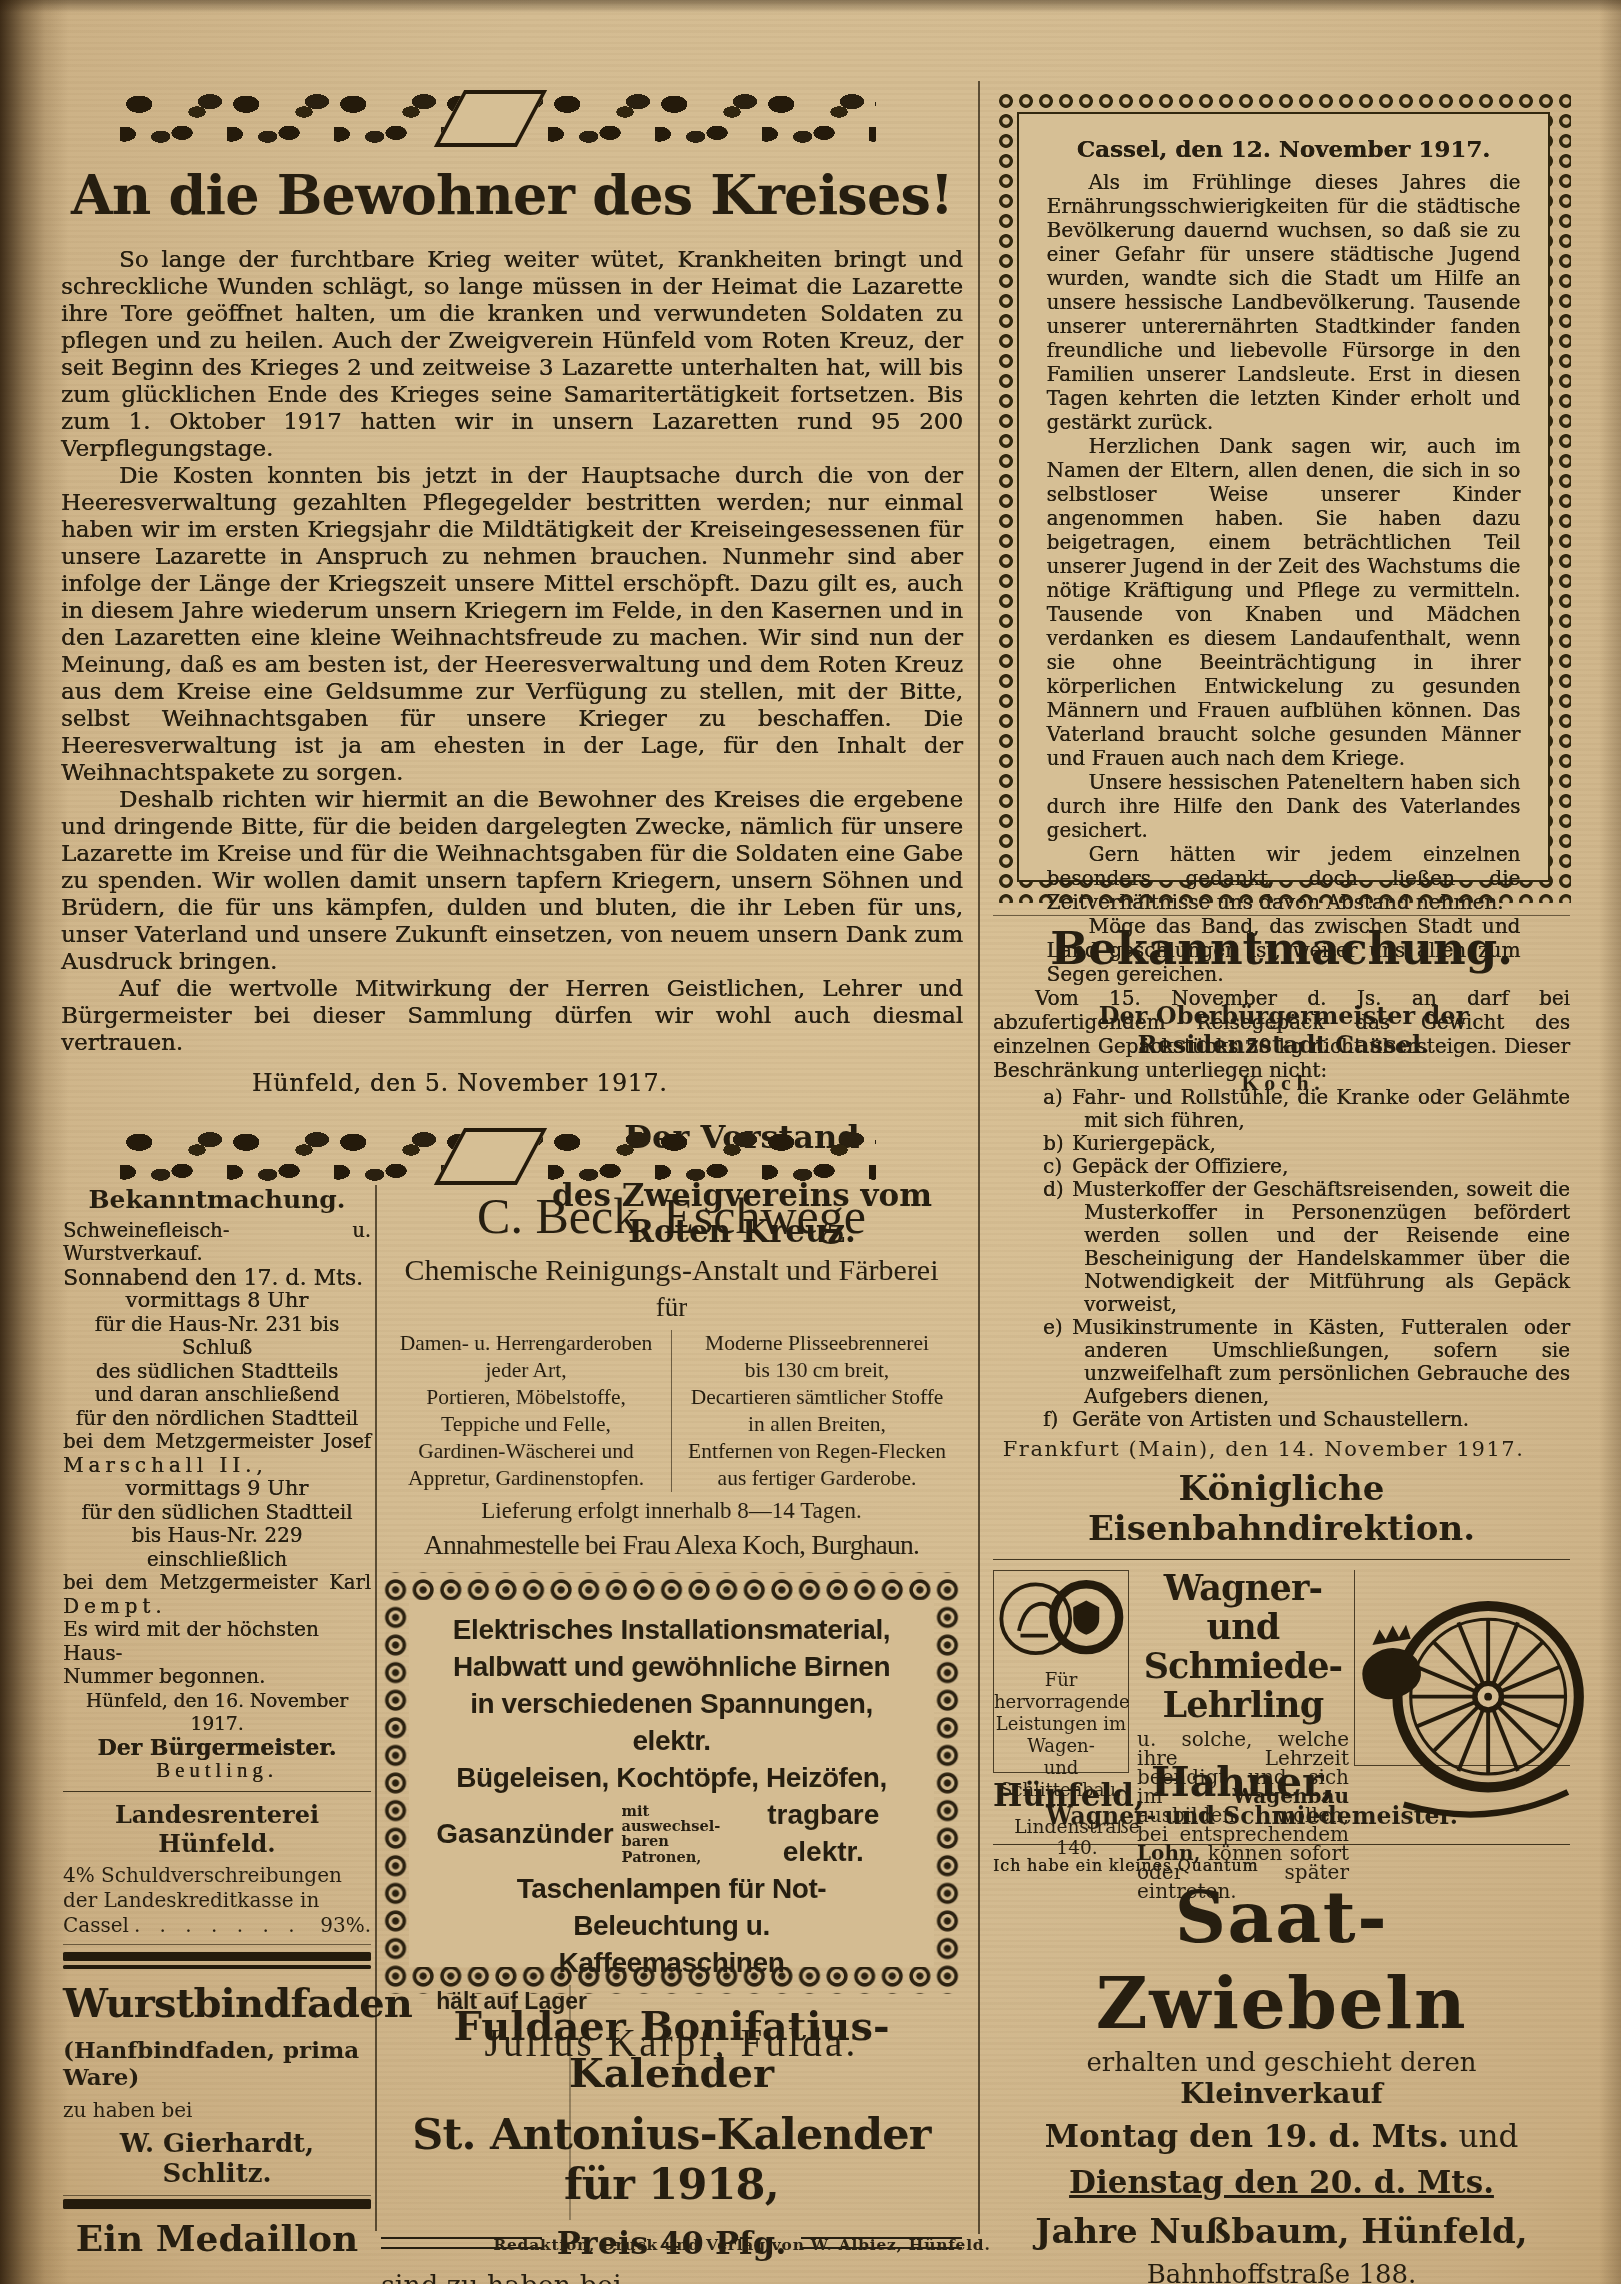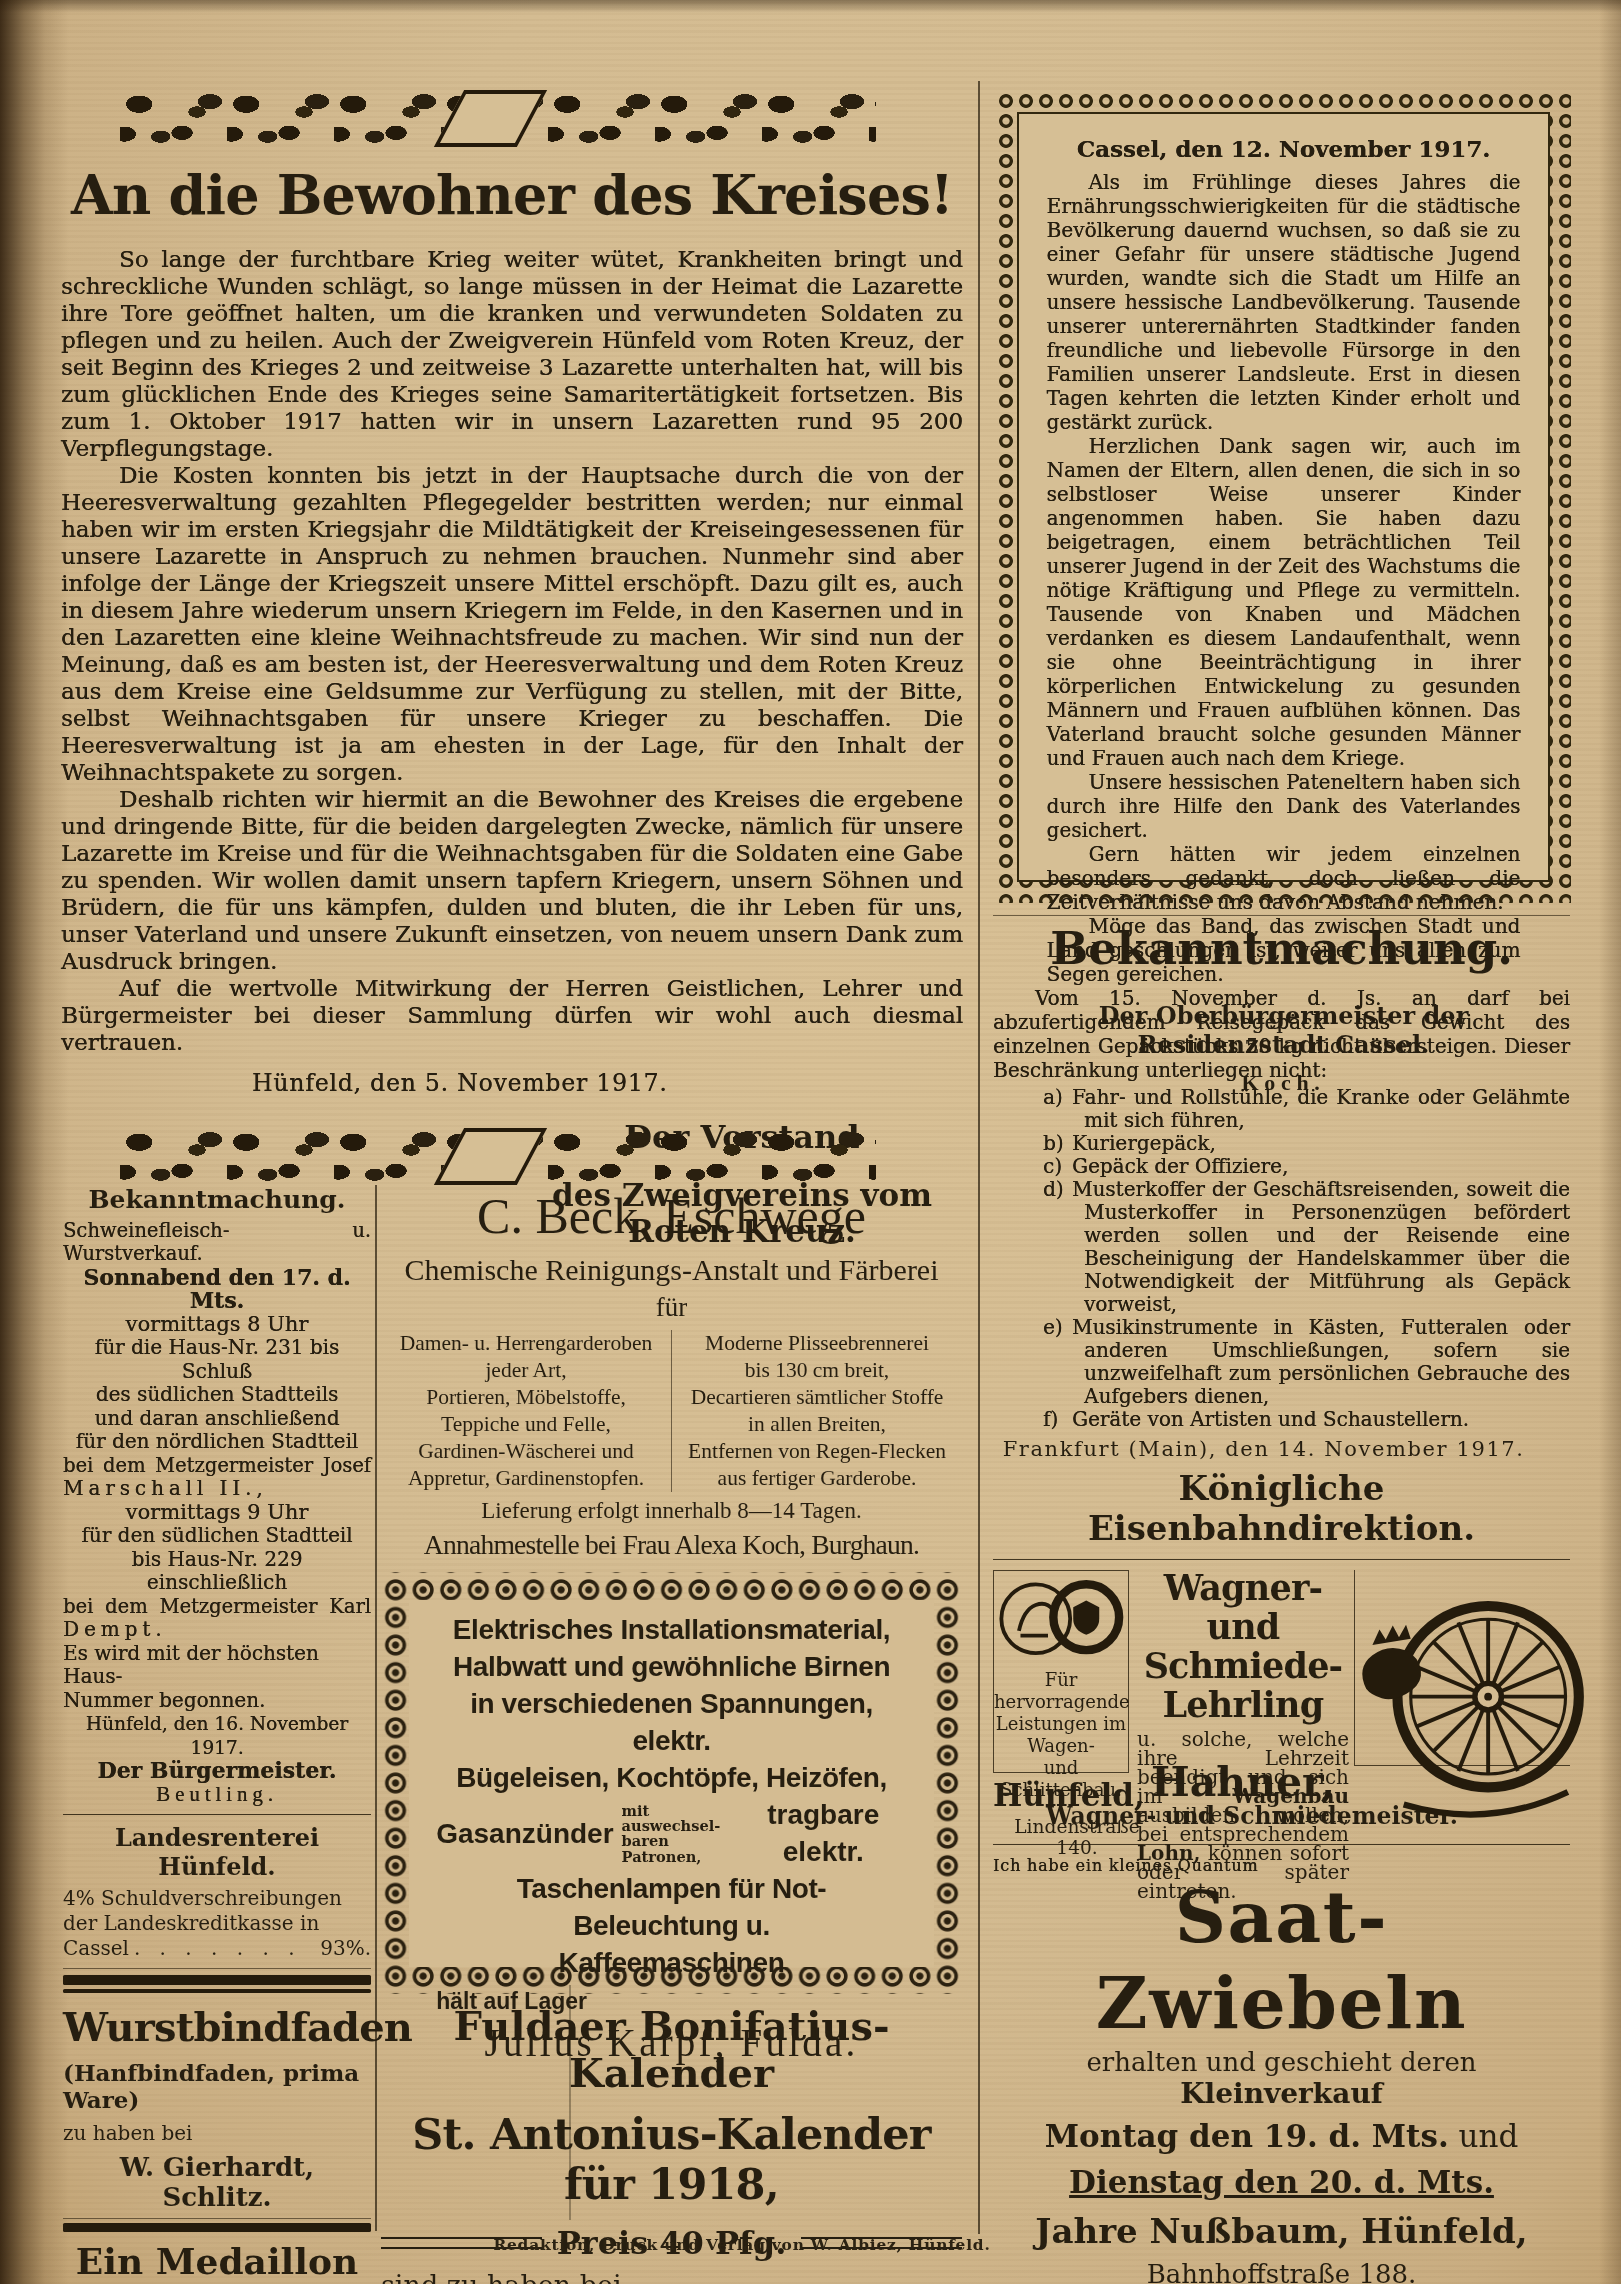--- a/index.html
+++ b/index.html
@@ -94,21 +94,21 @@
   .saat-sig{text-align:center;font-size:34px;font-weight:bold;margin-top:11.4px;}
   .saat-addr{text-align:center;font-size:26px;margin-top:8px;}
 
   
   .rail-h{font-size:25px;font-weight:bold;text-align:center;margin-bottom:4.9px;}
   .meat{font-size:20px;line-height:23.5px;}
   .meat>div{text-shadow:0.2px 0 0 currentColor;}
   .m-c{text-align:center;}
   .m-c2{text-align:center;font-size:18.6px;}
   .m-just{text-align:justify;text-align-last:justify;font-size:19.5px;}
-  .m-bold{text-align:center;font-weight:bold;font-size:22px;}
+  .m-bold{text-align:left;font-weight:normal;font-size:22px;}
   .m-bold2{text-align:center;font-weight:bold;font-size:22px;}
   .m-med{text-align:center;font-size:21px;}
   .m-sp{text-align:left;letter-spacing:4.9px;}
   .m-sp2{text-align:center;letter-spacing:4.9px;font-family:"Liberation Serif",serif;font-size:21px;}
   .m-l{text-align:left;}
   .lr-title{font-size:24px;font-weight:bold;text-align:center;margin:4.9px 0;}
   .lr-line{font-size:20px;line-height:25px;}
   .lr-row{display:flex;align-items:baseline;font-size:20px;line-height:25px;}
   .lr-dots{flex:1;overflow:hidden;white-space:nowrap;letter-spacing:6.5px;margin:0 4.9px;}
   .wb-title{font-size:40px;font-weight:bold;text-align:center;margin-top:9.7px;letter-spacing:-0.8px;}

